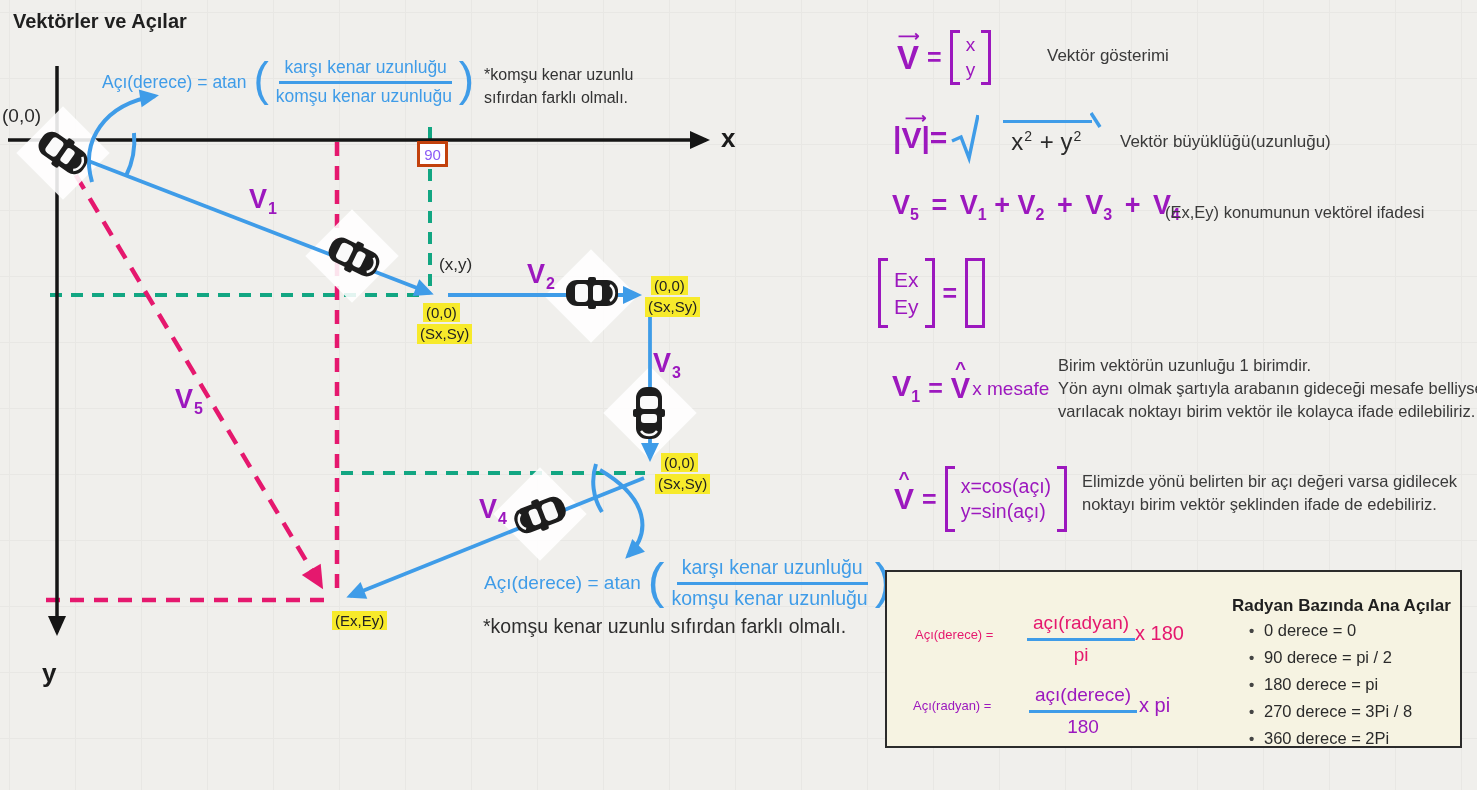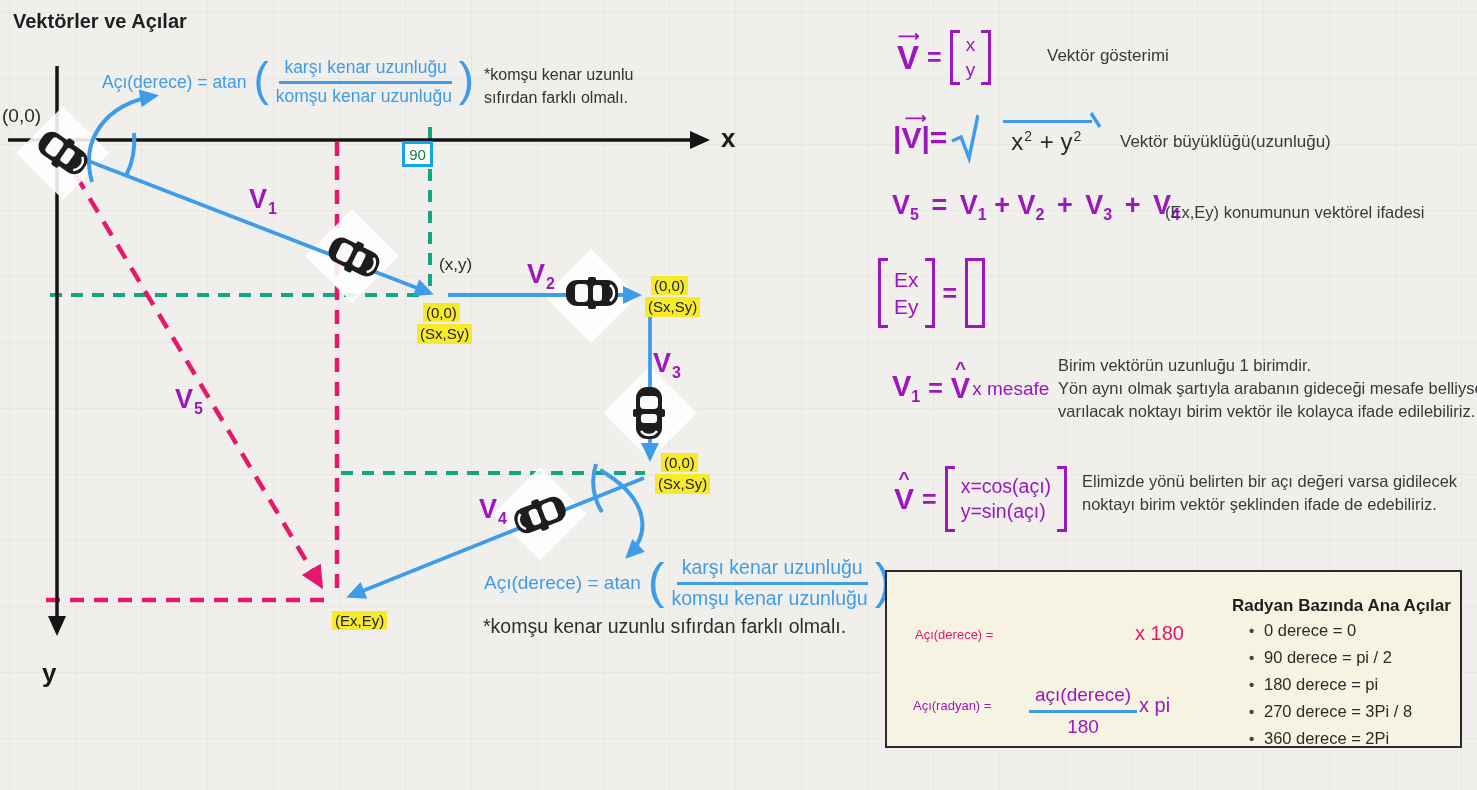--- a/index.html
+++ b/index.html
@@ -27,23 +27,23 @@
   .origin{font-size:19px;color:#2a2a2a;}
   .xy{font-size:17px;color:#2a2a2a;}
 
   .vlabel{font-weight:bold;font-size:27px;color:var(--purple);line-height:1;}
   .vlabel sub{font-size:16px;vertical-align:-6px;margin-left:1px;}
 
   .ylp .yl{background:var(--yellow);color:#222;font-size:15px;line-height:1.15;
             padding:1px 3px;width:max-content;}
   .ylp .yl+.yl{margin-top:2px;margin-left:-6px;}
 
-  .ninety{width:31px;height:26px;border:3px solid #0ea5e9;background:#fff;
+  .ninety{width:31px;height:26px;border:3px solid #c2410c;background:#fff;
           display:flex;align-items:center;justify-content:center;
-          font-size:15px;color:#15803d;}
+          font-size:15px;color:#8b5cf6;margin-left:15px;}
 
   
   .atan{display:flex;align-items:center;gap:7px;color:var(--blue);}
   .atan .lhs{font-size:17.5px;white-space:nowrap;}
   .atan .paren{font-size:46px;font-weight:300;line-height:0.9;transform:translateY(-2px);}
   .atan .frac{display:flex;flex-direction:column;align-items:flex-end;font-size:17.5px;white-space:nowrap;}
   .atan .frac .num{border-bottom:3px solid var(--blue);padding:0 5px 3px;}
   .atan .frac .den{padding-top:2px;}
   .atan.big .lhs{font-size:19px;}
   .atan.big .frac{font-size:19.5px;}
@@ -332,20 +332,24 @@
   </span>
   <span class="brk brkR"></span>
 </div>
 <div class="abs caption-s" style="left:1082px;top:470px">
   <div>Elimizde yönü belirten bir açı değeri varsa gidilecek</div>
   <div>noktayı birim vektör şeklinden ifade de edebiliriz.</div>
 </div>
 
 <div class="abs rbox" style="left:885px;top:570px">
   <div class="abs lhs pink" style="left:28px;top:55px">Açı(derece) =</div>
+  <div class="abs frac pink" style="left:140px;top:40px">
+    <span class="num">açı(radyan)</span>
+    <span class="den">pi</span>
+  </div>
   <div class="abs mult pink" style="left:248px;top:50px">x 180</div>
 
   <div class="abs lhs purp" style="left:26px;top:126px">Açı(radyan) =</div>
   <div class="abs frac purp" style="left:142px;top:112px">
     <span class="num">açı(derece)</span>
     <span class="den">180</span>
   </div>
   <div class="abs mult purp" style="left:252px;top:122px">x pi</div>
 
   <div class="abs rbox-title" style="left:345px;top:24px">Radyan Bazında Ana Açılar</div>

